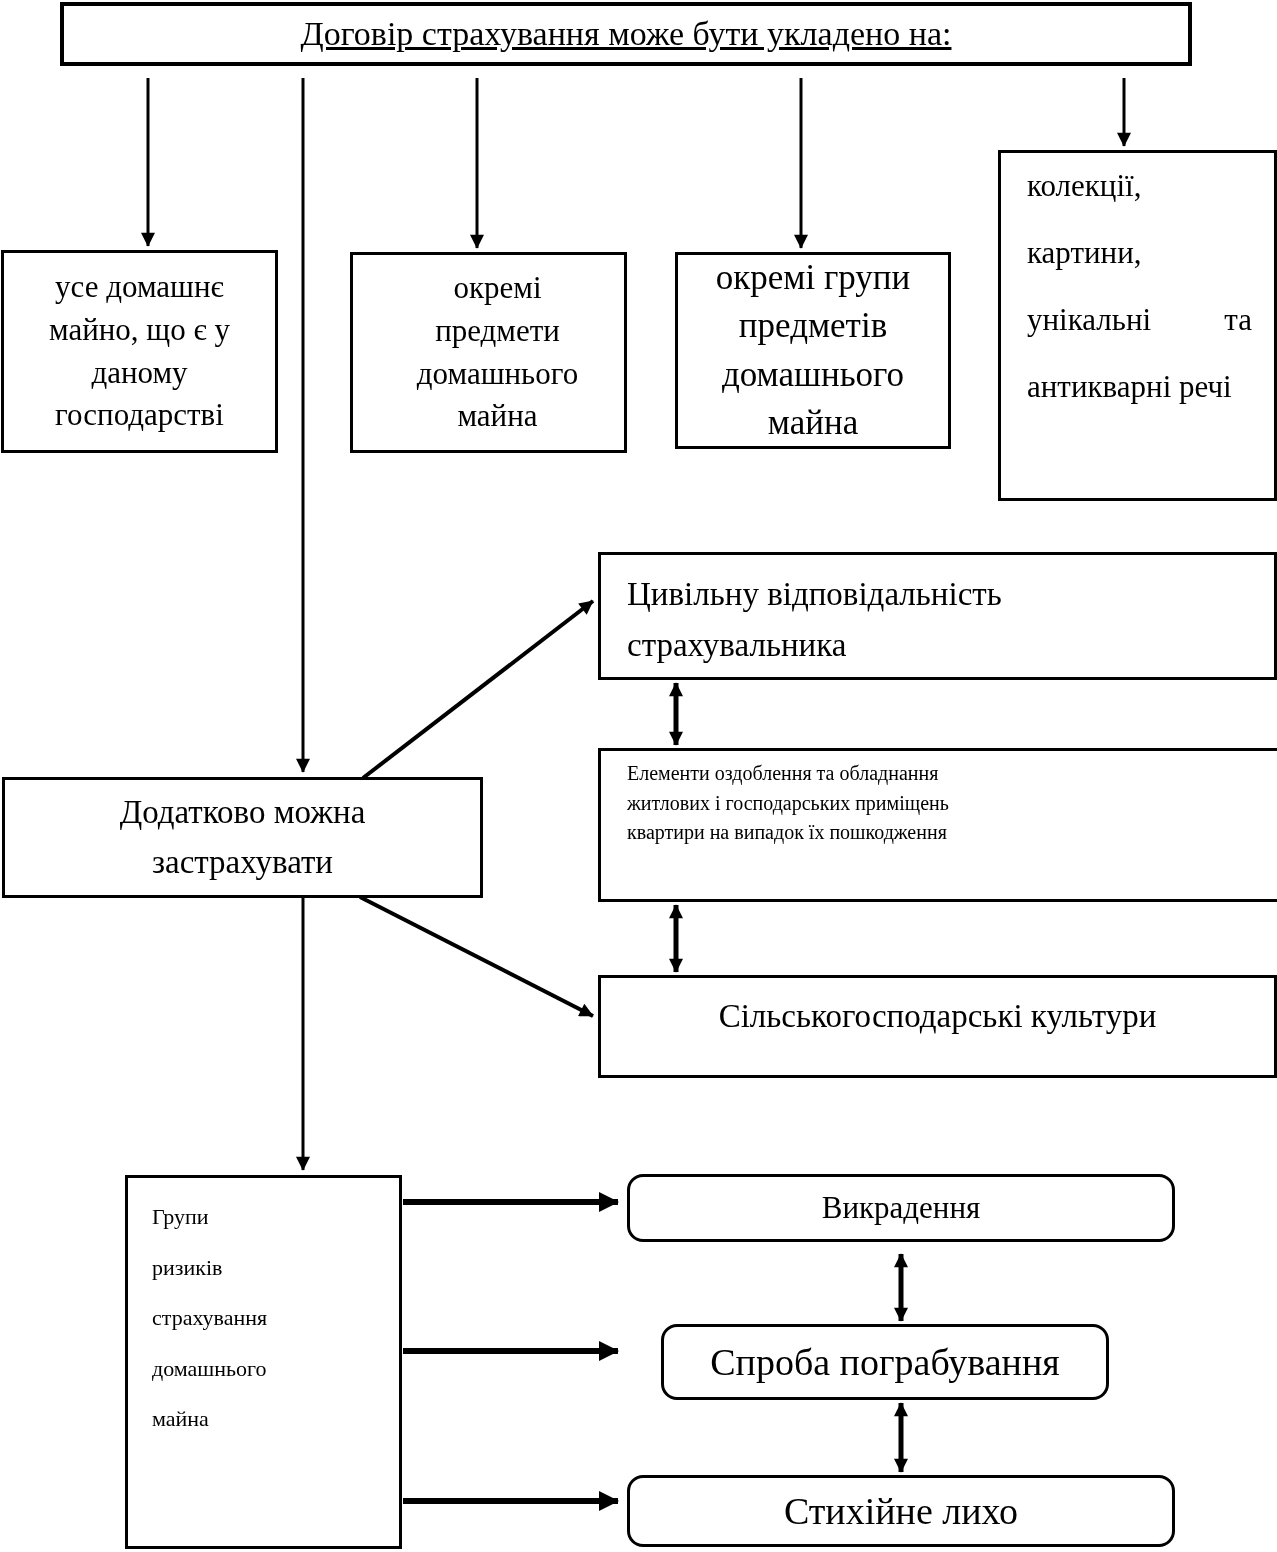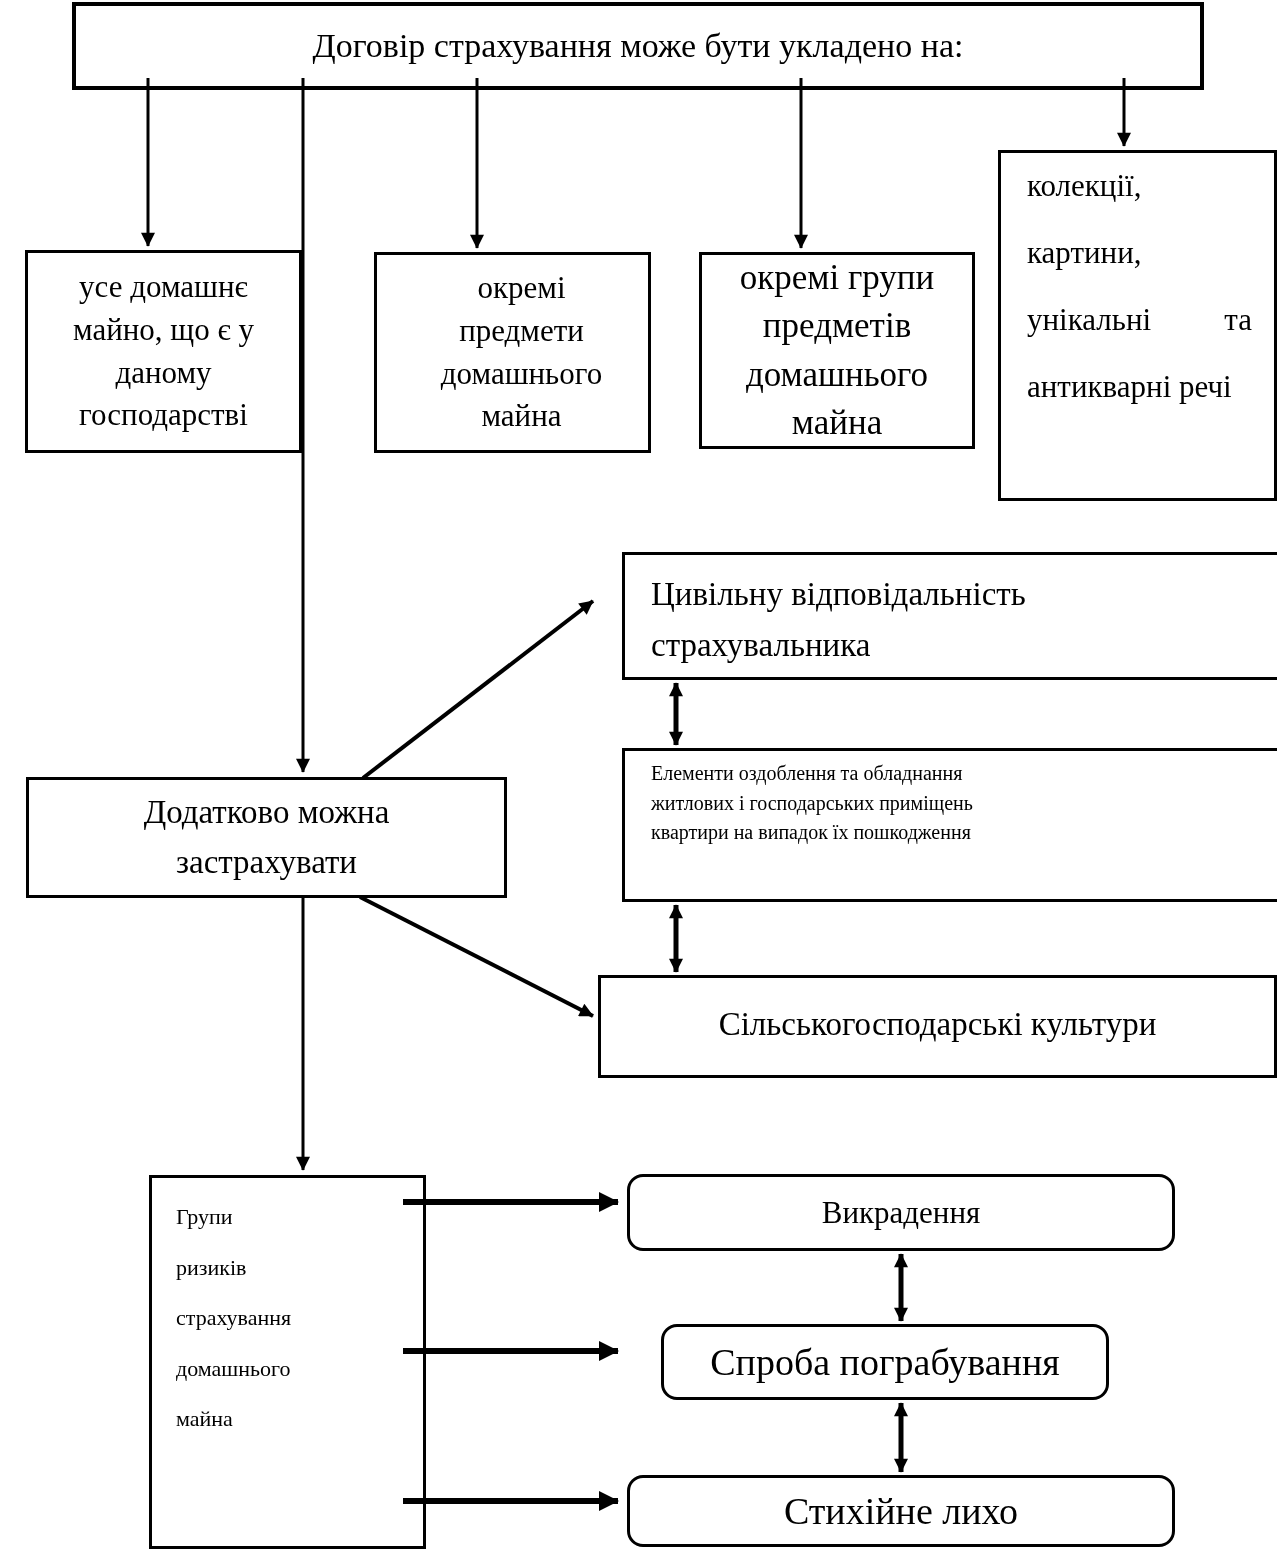--- a/index.html
+++ b/index.html
@@ -15,39 +15,39 @@
     position:absolute;
     box-sizing:border-box;
     background:#fff;
     border:3px solid #000;
     color:#000;
   }
   .center{
     display:flex;align-items:center;justify-content:center;
     text-align:center;
   }
-  .prelines{white-space:pre-line;margin-left:24px;}
+  .prelines{white-space:pre-line;}
   .rounded{border-radius:16px;}
 
-  #title-box{left:72px;top:2px;width:1132px;height:88px;border-width:4px;font-size:34px;}
+  #title-box{left:60px;top:2px;width:1132px;height:64px;border-width:4px;font-size:34px;text-decoration:underline;}
   #box-all-property{left:1px;top:250px;width:277px;height:203px;font-size:31px;line-height:1.38;}
   #box-separate-items{left:350px;top:252px;width:277px;height:201px;font-size:31px;line-height:1.38;padding-left:18px;}
   #box-item-groups{left:675px;top:252px;width:276px;height:197px;font-size:35px;line-height:1.38;}
   #box-collections{left:998px;top:150px;width:279px;height:351px;font-size:31px;line-height:2.16;
     text-align:justify;padding:0 22px 0 26px;}
   #box-civil{left:598px;top:552px;width:679px;height:128px;font-size:33px;line-height:1.55;
     padding:14px 6px 0 26px;}
   #box-elements{left:598px;top:748px;width:734px;height:154px;font-size:20px;line-height:1.48;
     padding:8px 8px 0 26px;}
   #box-crops{left:598px;top:975px;width:679px;height:103px;font-size:33px;
-    display:flex;justify-content:center;align-items:flex-start;padding-top:28px;}
+    display:flex;justify-content:center;align-items:flex-start;padding-top:20px;}
   #box-additional{left:2px;top:777px;width:481px;height:121px;font-size:33px;line-height:1.5;}
   #box-risk-groups{left:125px;top:1175px;width:277px;height:374px;font-size:22px;line-height:2.3;
     padding:14px 8px 0 24px;}
-  #box-theft{left:627px;top:1174px;width:548px;height:77px;font-size:31px;}
+  #box-theft{left:627px;top:1174px;width:548px;height:68px;font-size:31px;}
   #box-robbery{left:661px;top:1324px;width:448px;height:76px;font-size:38px;}
   #box-disaster{left:627px;top:1475px;width:548px;height:72px;font-size:38px;}
 
   #connectors{
     position:absolute;left:0;top:0;width:1277px;height:1552px;
     pointer-events:none;z-index:5;
   }
   #connectors line{stroke:#000;}
 </style>
 </head>

